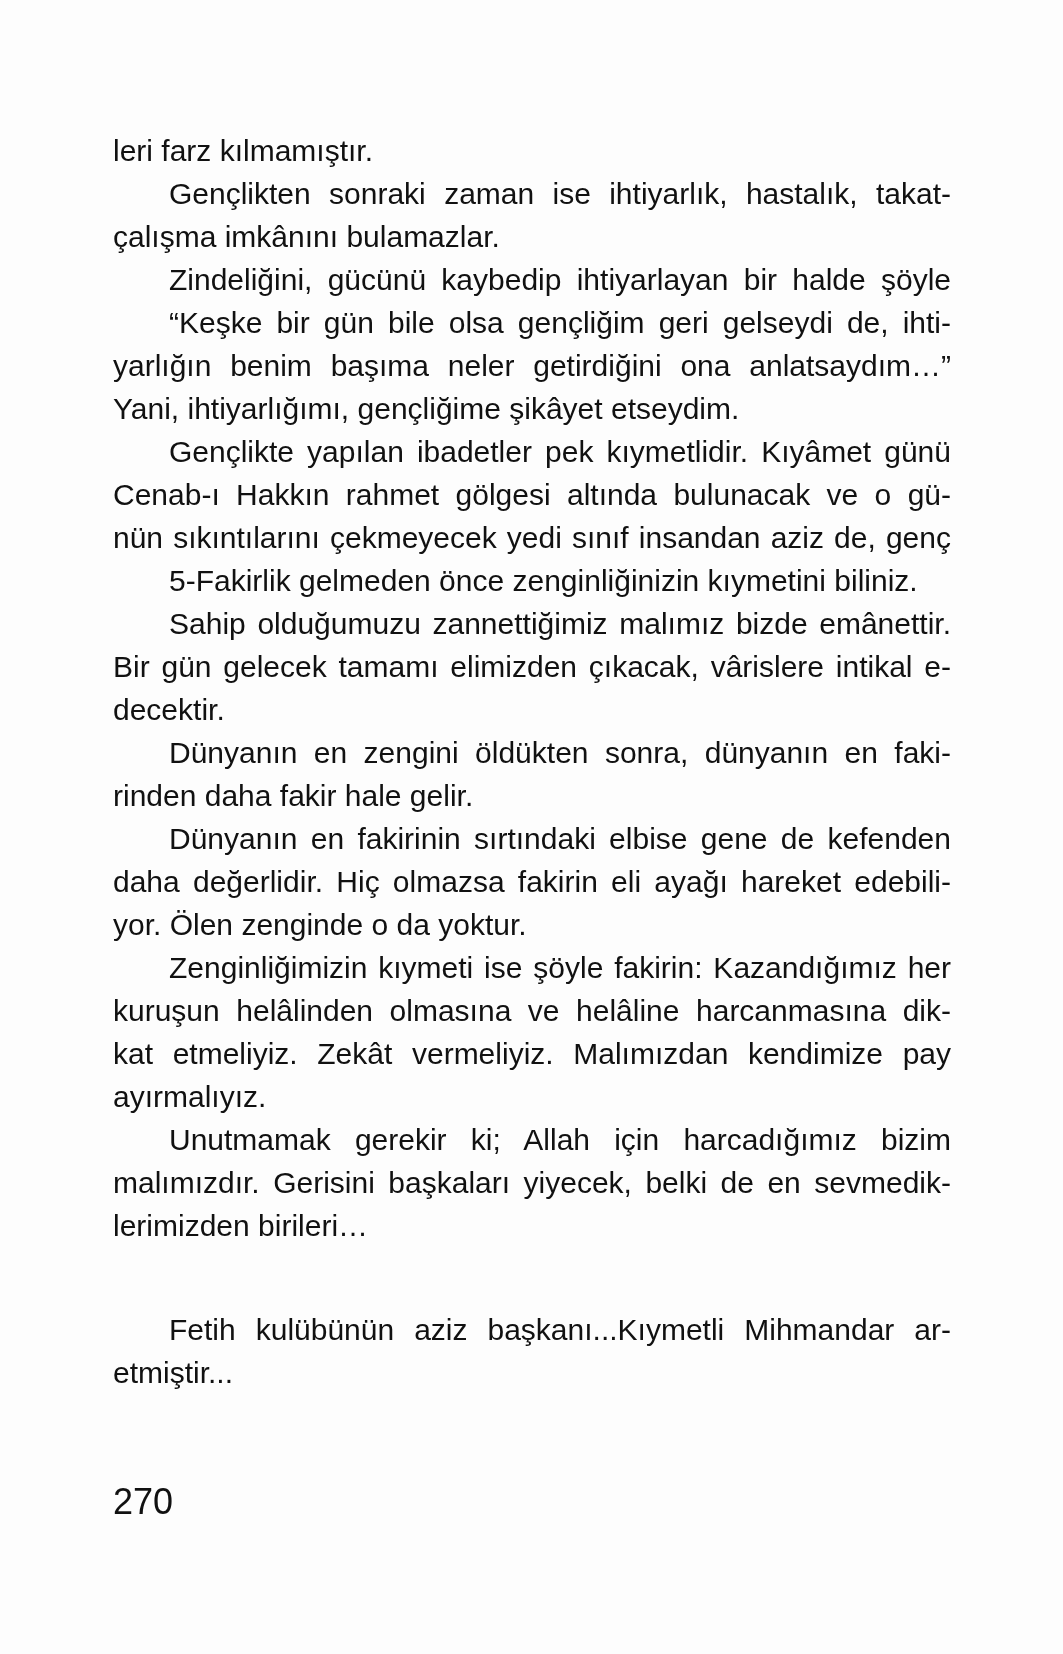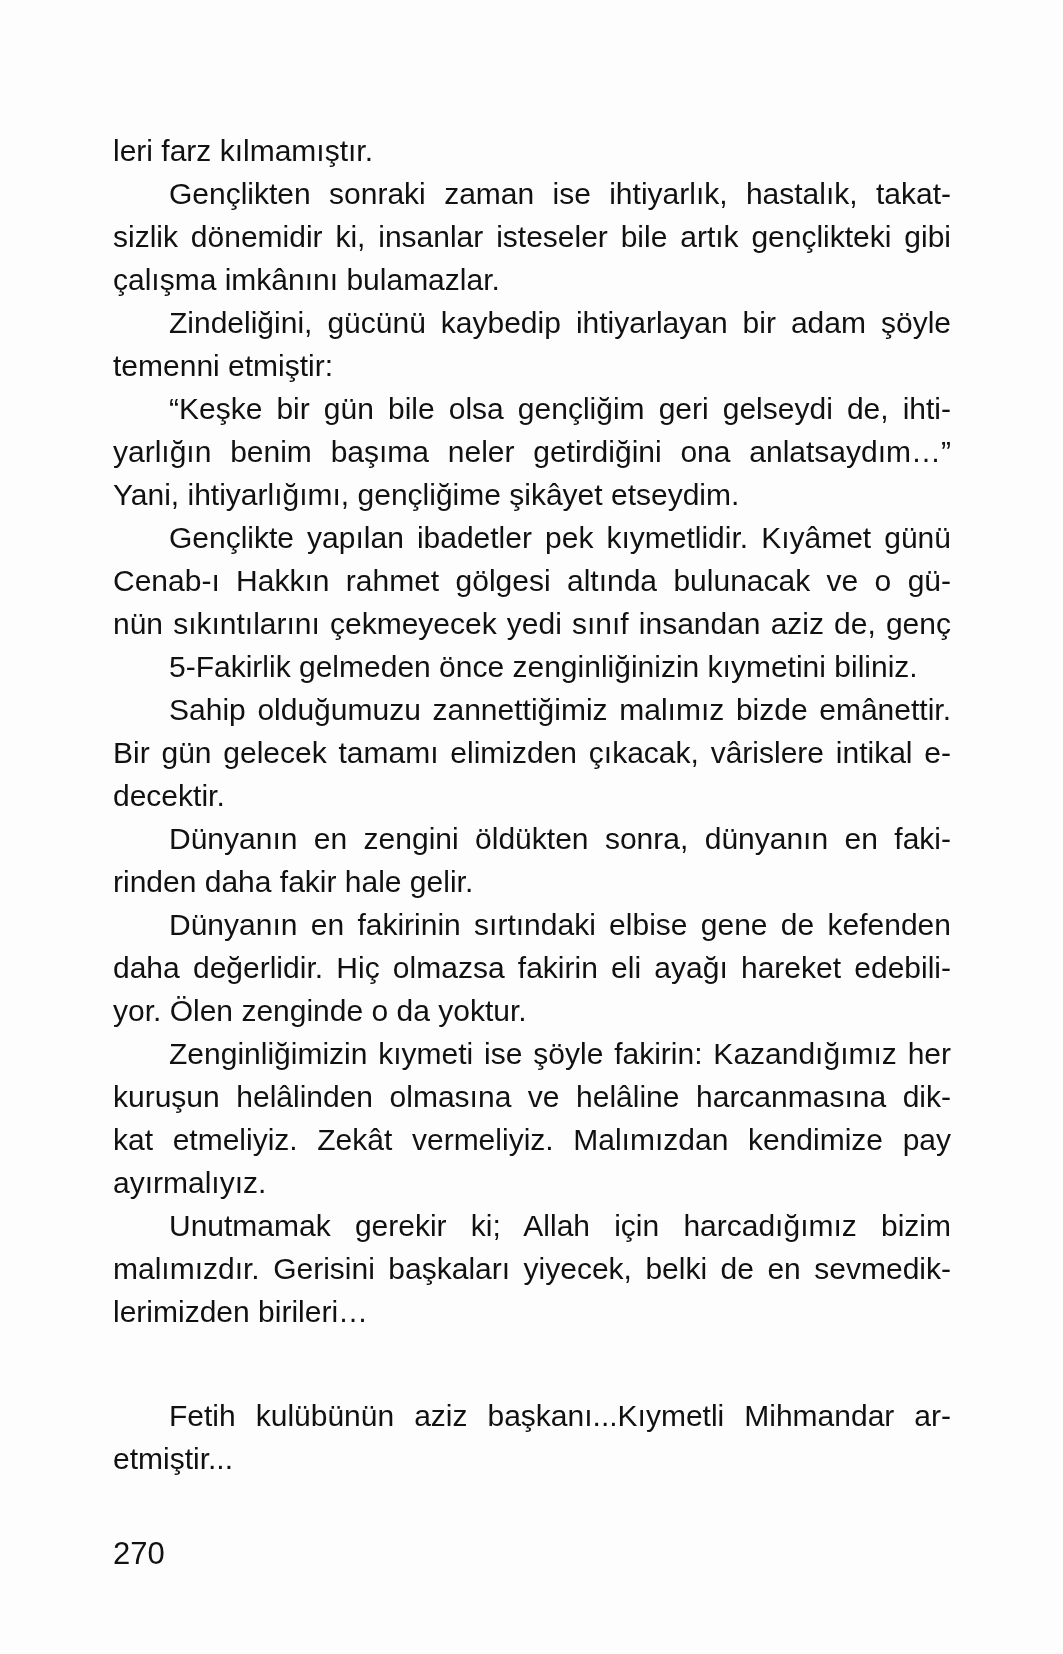--- a/index.html
+++ b/index.html
@@ -41,41 +41,39 @@
   .line.final {
     text-align: left;
     text-align-last: left;
   }
   .line.indent {
     padding-left: 56px;
   }
   .page-number {
     position: absolute;
     left: 113px;
-    top: 1532px;
-    font-size: 31px;
+    top: 1480px;
+    font-size: 36px;
     line-height: 43px;
   }
 </style>
 </head>
 <body>
 
 <div class="page">
   <div class="text-block">
       <p class="para">
         <span class="line final">leri farz kılmamıştır.</span>
       </p>
       <p class="para">
         <span class="line indent">Gençlikten sonraki zaman ise ihtiyarlık, hastalık, takat-</span>
-        <span class="line">sizlik dönemidir ki, insanlar isteseler bile artık gençlikteki gibi</span>
         <span class="line final">çalışma imkânını bulamazlar.</span>
       </p>
       <p class="para">
-        <span class="line indent">Zindeliğini, gücünü kaybedip ihtiyarlayan bir adam şöyle</span>
-        <span class="line final">temenni etmiştir:</span>
+        <span class="line indent">Zindeliğini, gücünü kaybedip ihtiyarlayan bir halde şöyle</span>
       </p>
       <p class="para">
         <span class="line indent">“Keşke bir gün bile olsa gençliğim geri gelseydi de, ihti-</span>
         <span class="line">yarlığın benim başıma neler getirdiğini ona anlatsaydım…”</span>
         <span class="line final">Yani, ihtiyarlığımı, gençliğime şikâyet etseydim.</span>
       </p>
       <p class="para">
         <span class="line indent">Gençlikte yapılan ibadetler pek kıymetlidir. Kıyâmet günü</span>
         <span class="line">Cenab-ı Hakkın rahmet gölgesi altında bulunacak ve o gü-</span>
         <span class="line">nün sıkıntılarını çekmeyecek yedi sınıf insandan aziz de, genç</span>

